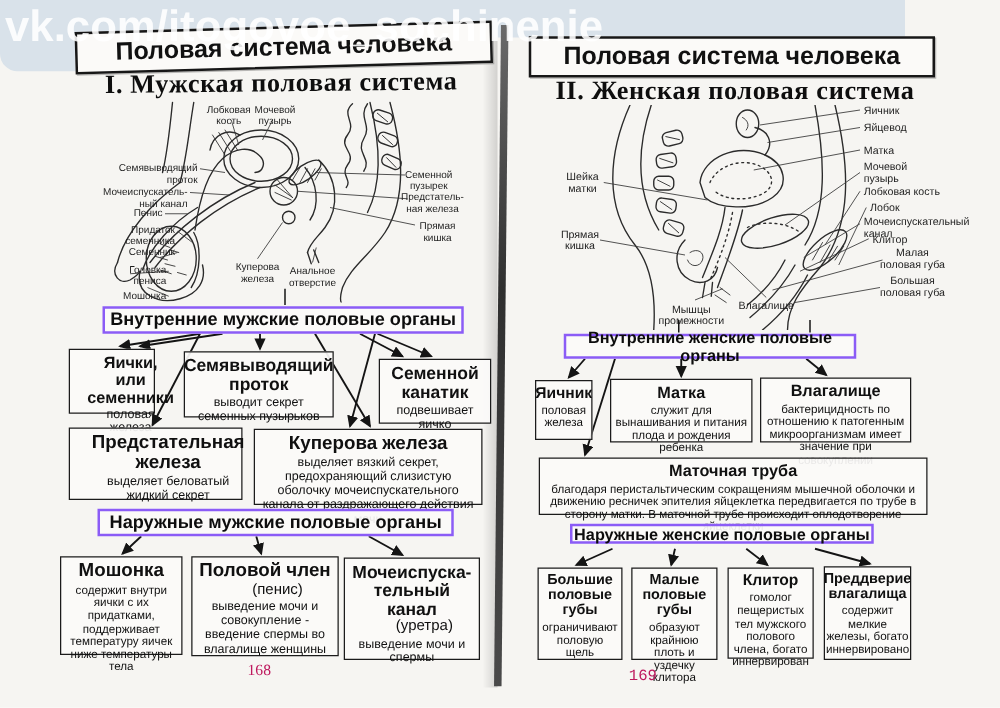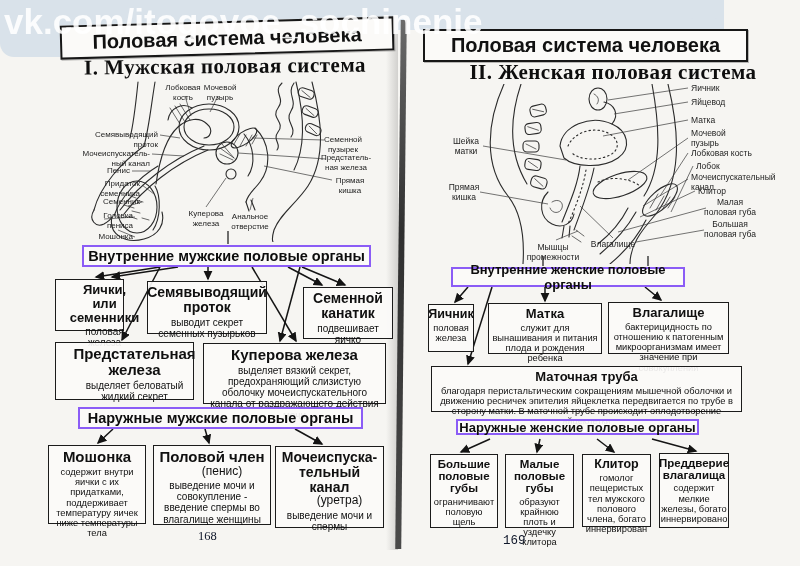--- a/index.html
+++ b/index.html
@@ -22,35 +22,35 @@
 
   
   .title-box{position:absolute;z-index:5;border:2px solid #171717;background:#fbfaf8;
     display:flex;align-items:center;justify-content:center;font-weight:bold;font-size:20px;
     color:#111;box-shadow:1px 1px 0 rgba(0,0,0,.25);}
   #title-male{left:60px;top:21px;width:330px;height:30px;transform:rotate(-1.6deg);}
   #title-female{left:423px;top:29px;width:321px;height:29px;}
   .sec-heading{position:absolute;z-index:5;font-family:"Liberation Serif",serif;font-weight:bold;
     font-size:21px;color:#0e0e0e;text-align:center;letter-spacing:0.5px;}
   #heading-male{left:55px;top:54px;width:340px;transform:rotate(-0.6deg);}
-  #heading-female{left:448px;top:60px;width:330px;}
+  #heading-female{left:423px;top:60px;width:330px;}
 
   
   .hdrbox{position:absolute;z-index:3;border:2px solid #8b5cf6;background:rgba(251,250,248,0.92);
     display:flex;align-items:center;justify-content:center;font-weight:bold;color:#0d0d0d;
     text-align:center;box-sizing:border-box;}
   .obox{position:absolute;z-index:3;border:1.6px solid #1b1b1b;background:rgba(251,250,248,0.92);
     box-sizing:border-box;display:flex;flex-direction:column;align-items:center;
     justify-content:flex-start;padding:3px 2px;text-align:center;color:#101010;}
   .obox-name{font-weight:bold;font-size:14px;line-height:1.06;white-space:pre-line;}
   .obox-sub{font-size:12px;line-height:1.1;margin-left:20px;}
   .obox-desc{font-size:10px;line-height:1.12;margin-top:2px;white-space:pre-line;}
   .n13 .obox-name{font-size:13px;} .n12 .obox-name{font-size:12.5px;} .n11 .obox-name{font-size:11.5px;}
   .d9 .obox-desc{font-size:9.3px;line-height:1.1;}
-  .pagenum{position:absolute;z-index:3;font-family:"Liberation Serif",serif;font-size:12.5px;color:#0f172a;}
+  .pagenum{position:absolute;z-index:3;font-family:"Liberation Serif",serif;font-size:12.5px;color:#be185d;}
 
   
   svg{position:absolute;}
   #male-diagram{left:58px;top:80px;z-index:2;}
   #female-diagram{left:428px;top:84px;z-index:2;}
   #arrows{left:0;top:0;z-index:2;pointer-events:none;}
   .art path,.art ellipse,.art circle,.art rect{fill:none;stroke:#2b2b2b;stroke-width:1.1;
     stroke-linecap:round;stroke-linejoin:round;}
   .thin{stroke-width:0.7 !important;}
   .leader{stroke:#3a3a3a;stroke-width:0.7;fill:none;}

